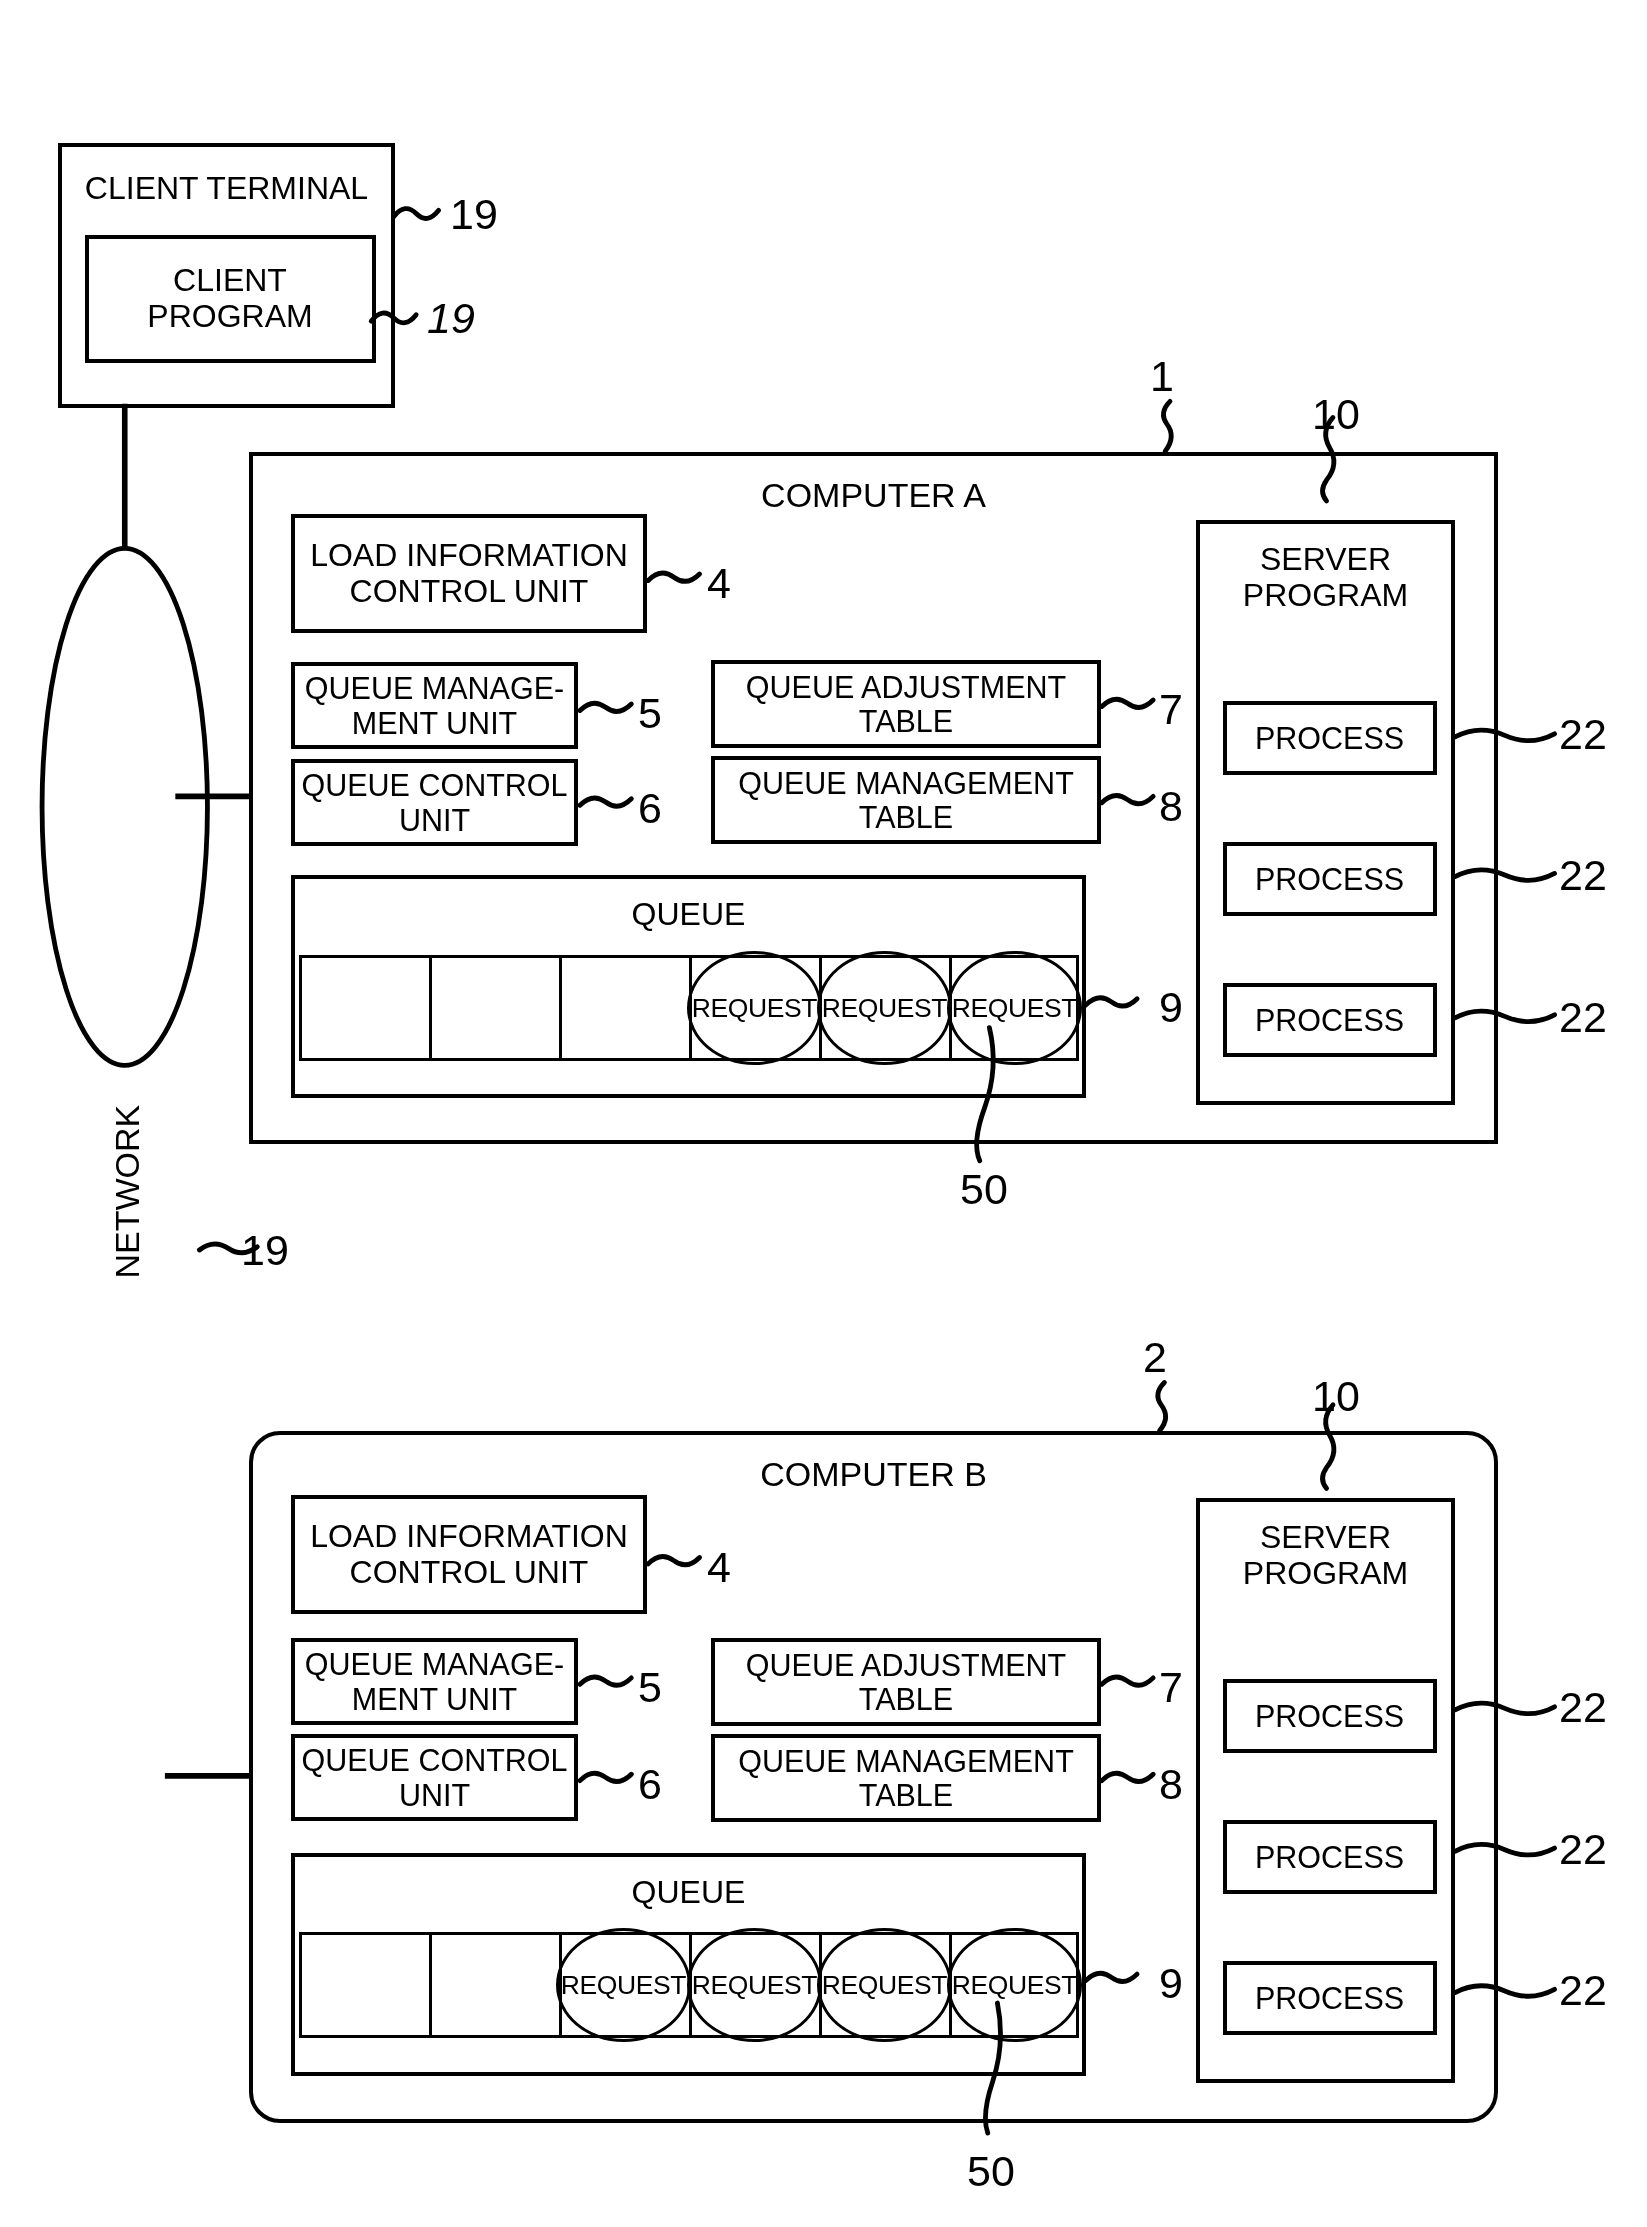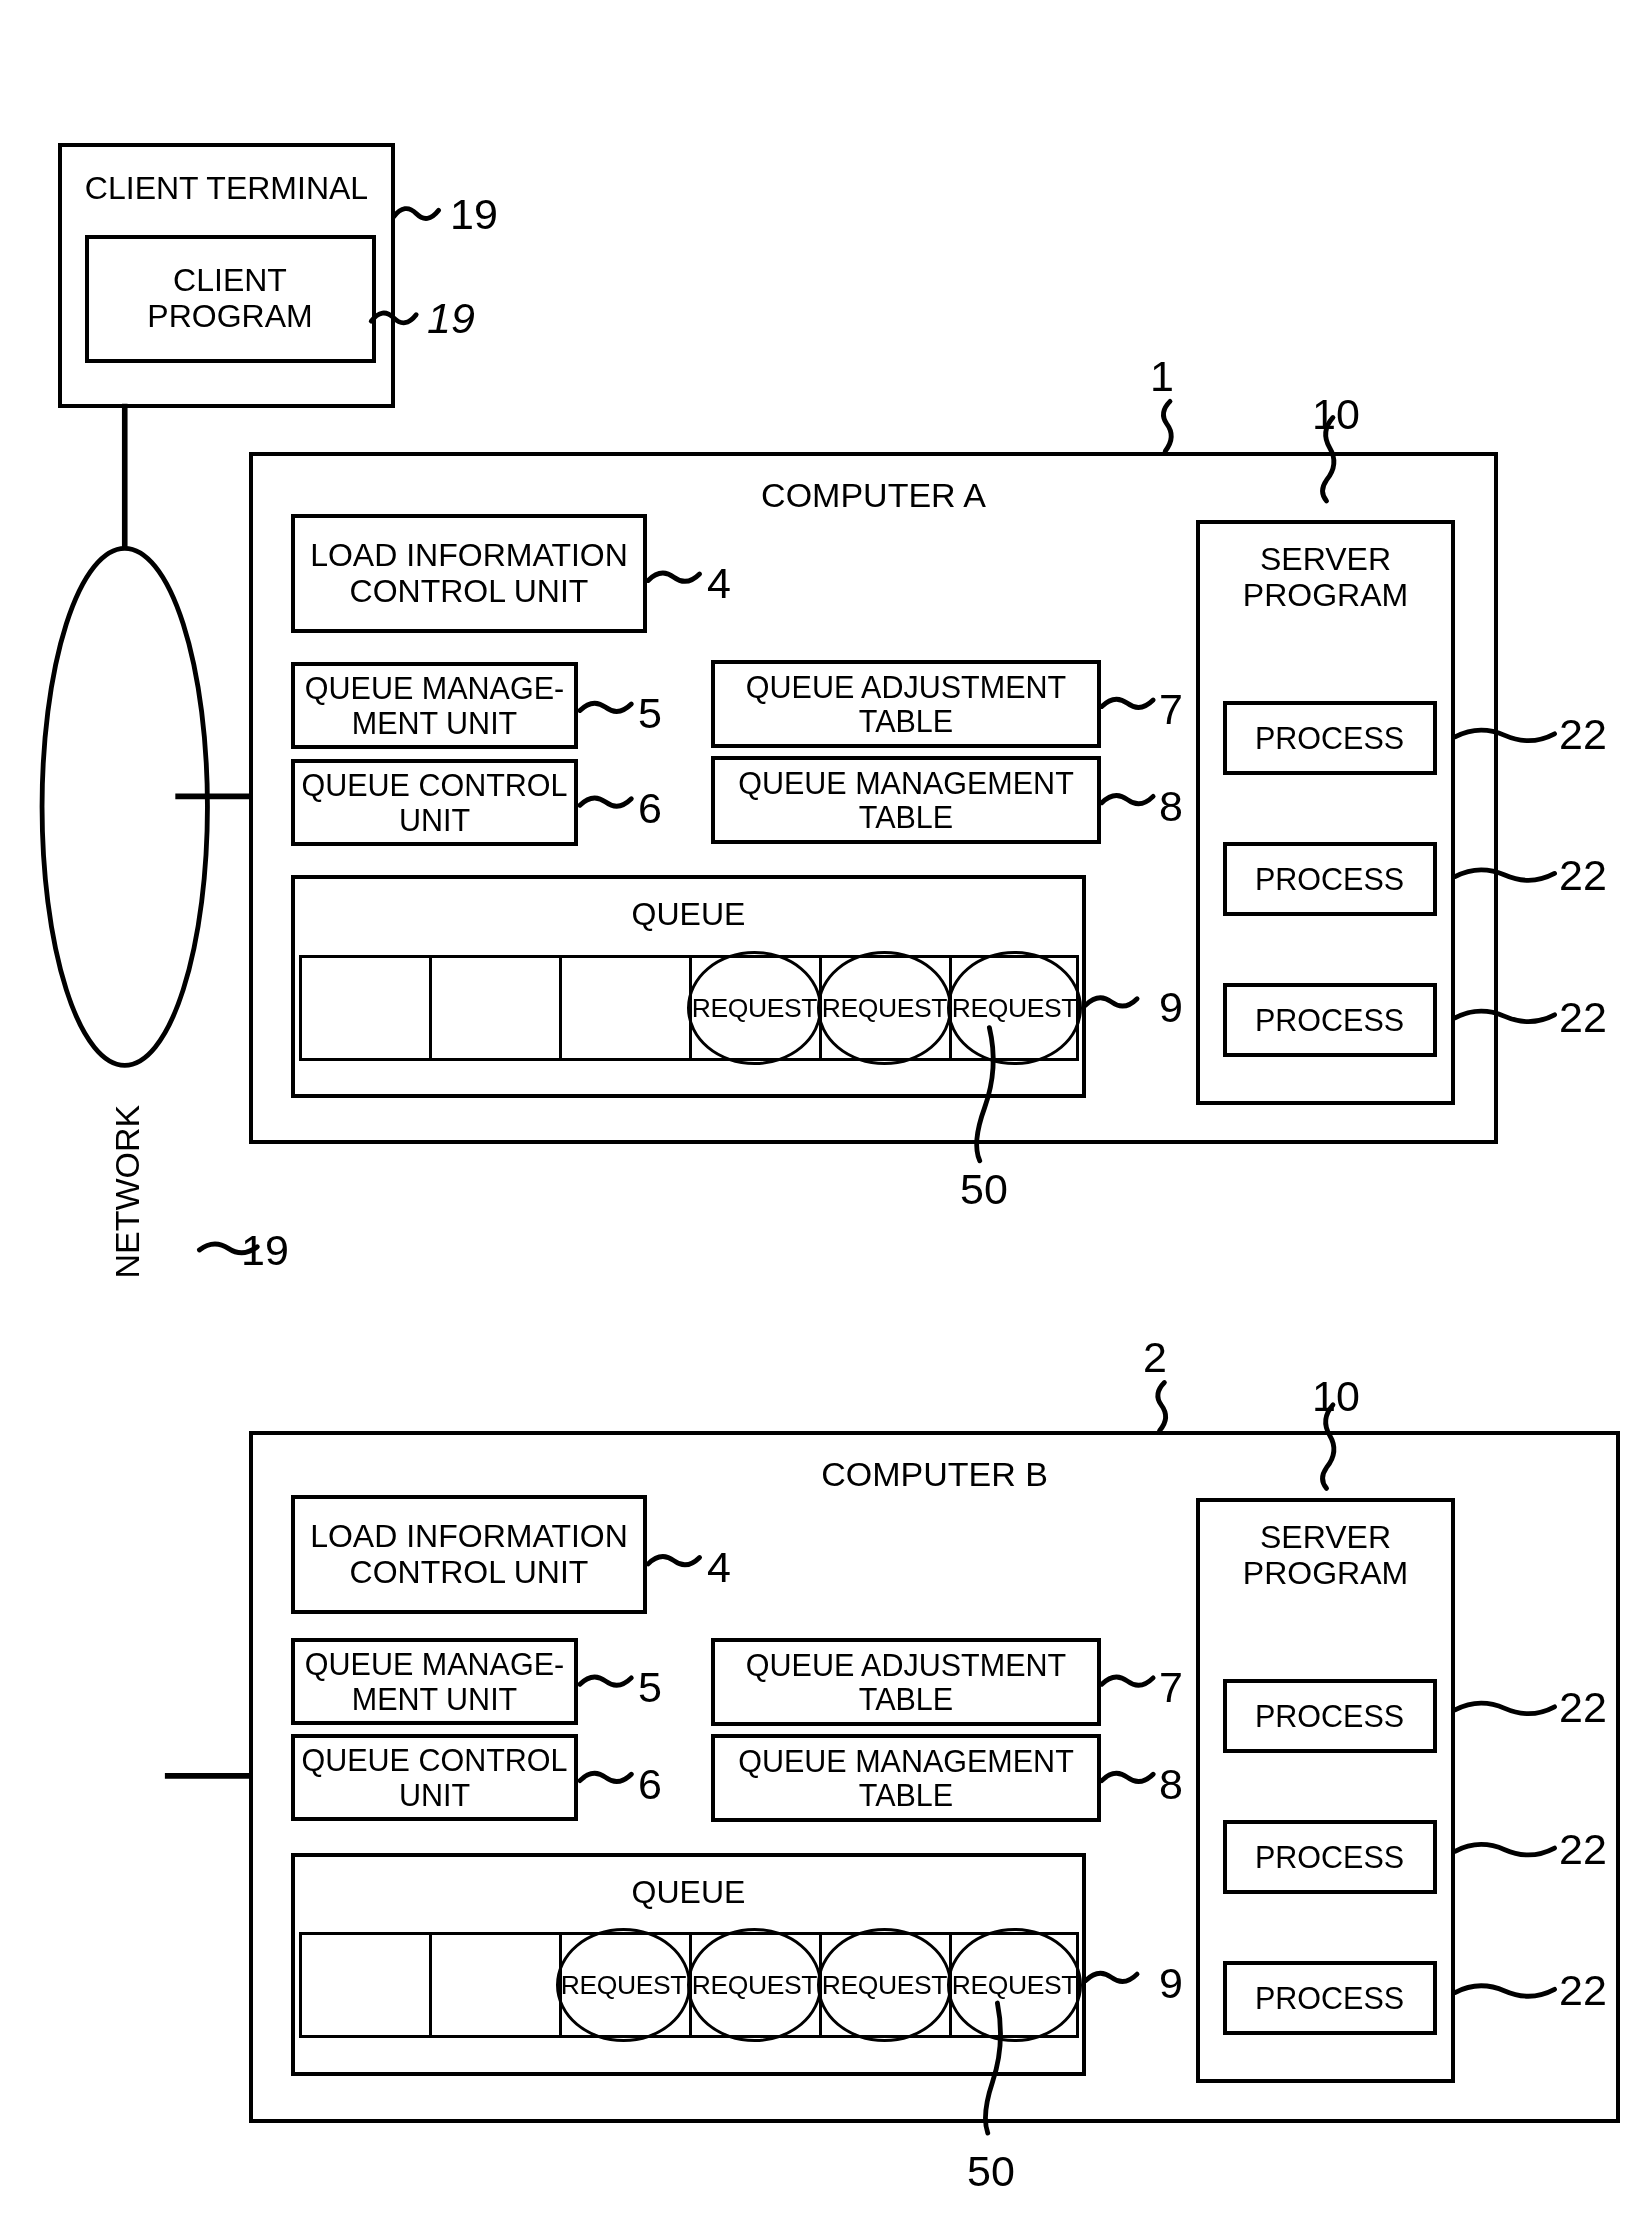--- a/index.html
+++ b/index.html
@@ -227,21 +227,21 @@
     </div>
     <div class="box" style="left:22.5px; top:459px; width:214px; height:74px; font-size:30.5px;">
       <span>PROCESS</span>
     </div>
   </div>
   <div class="refnum" style="left:1312px; top:393px;">10</div>
   <div class="refnum" style="left:1559px; top:713px;">22</div>
   <div class="refnum" style="left:1559px; top:854px;">22</div>
   <div class="refnum" style="left:1559px; top:996px;">22</div>
 
-  <div class="box" style="left:249px; top:1431px; width:1371px; height:692px; display:block;">
+  <div class="box" style="left:249px; top:1431px; width:1249px; height:692px; display:block;border-radius:31px;">
     <div style="position:absolute; left:0; top:20px; width:100%; text-align:center; font-size:34px;">COMPUTER B</div>
   </div>
   <div class="refnum" style="left:1143px; top:1336px;">2</div>
 
   <div class="box" style="left:291px; top:1495px; width:356px; height:119px; flex-direction:column; font-size:32px;">
     <span>LOAD INFORMATION</span>
     <span>CONTROL UNIT</span>
   </div>
   <div class="refnum" style="left:707px; top:1546px;">4</div>
 

